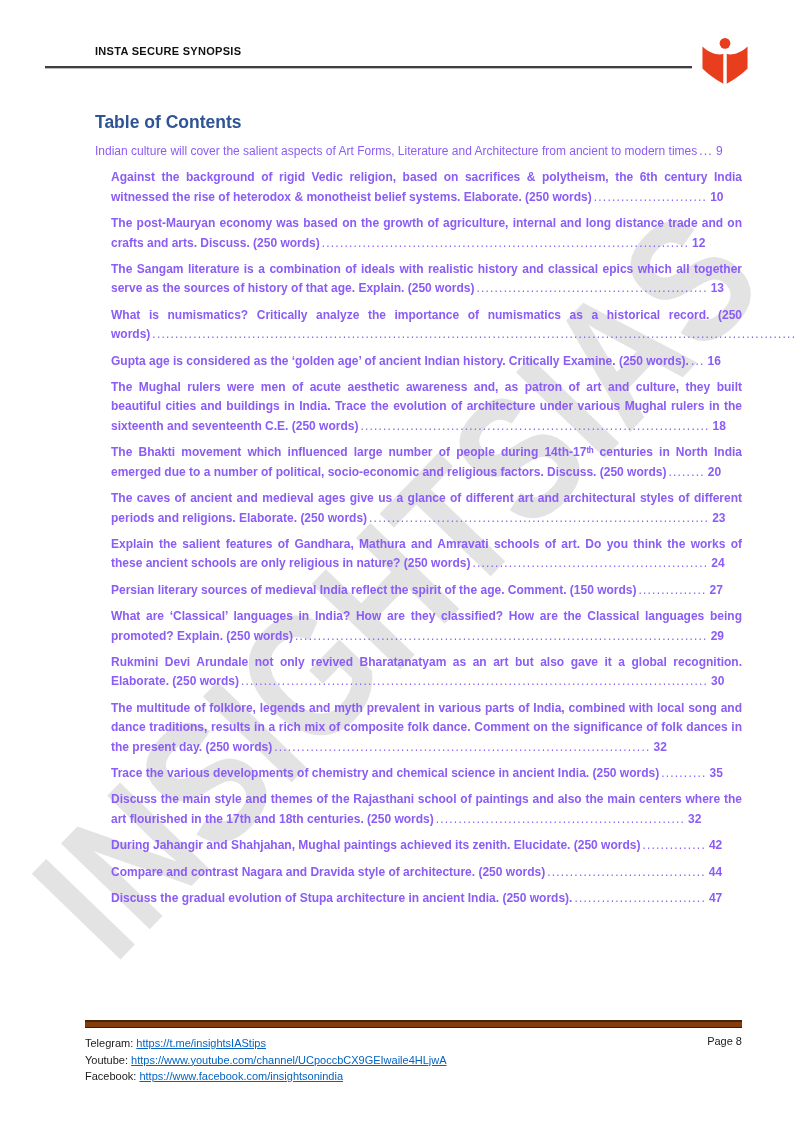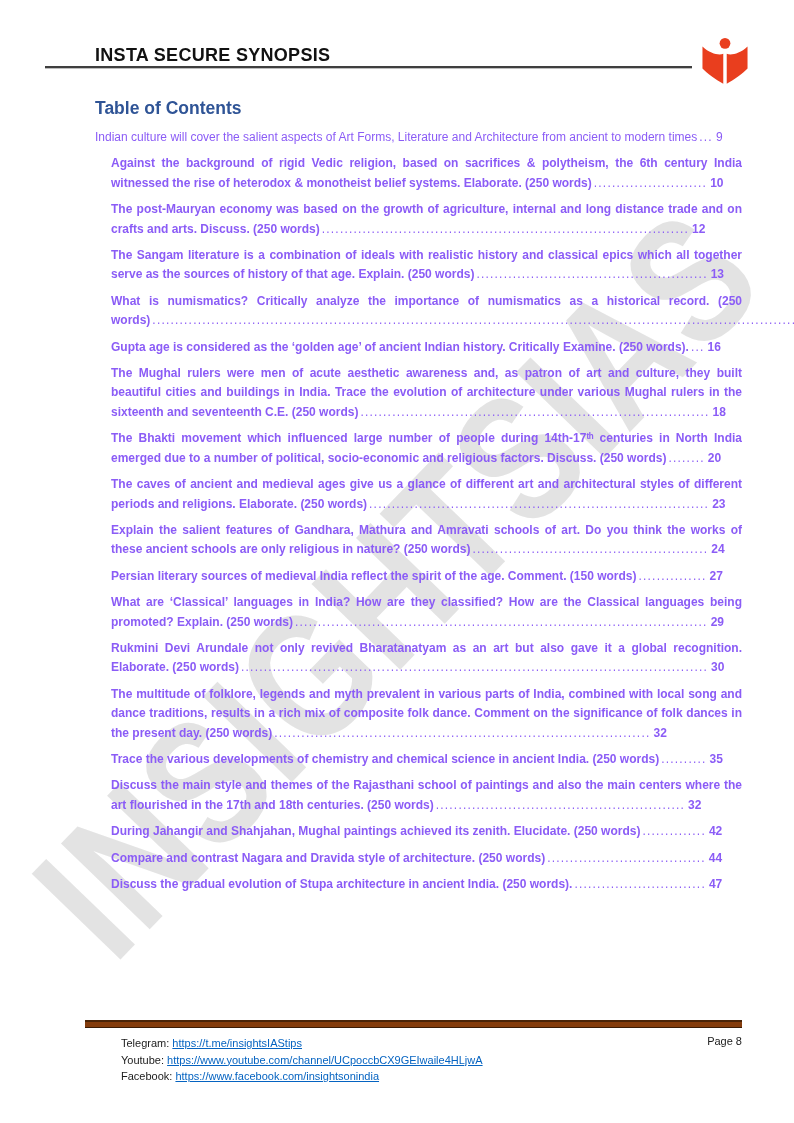--- a/index.html
+++ b/index.html
@@ -23,37 +23,37 @@
     color: #cdcdcd;
     opacity: 0.55;
     white-space: nowrap;
     z-index: 0;
     user-select: none;
   }
   
   .header { position: absolute; top: 45px; left: 45px; right: 45px; z-index: 2; }
   .header-title {
     margin-left: 50px;
-    font-size: 18px;
+    font-size: 11px;
     font-weight: bold;
     letter-spacing: 0.3px;
     color: #111;
   }
   .header-rule {
     position: absolute;
     top: 21px; left: 0;
     width: 647px; height: 2px;
     background: #3f3f3f;
     box-shadow: 0 1px 0 #bdbdbd;
   }
   .logo { position: absolute; right: -2px; top: -10px; width: 52px; height: 54px; }
   
   .main { position: absolute; top: 96px; left: 95px; width: 647px; z-index: 1; }
   .toc-heading {
-    margin: 2px 0 9px 0;
+    margin: 16px 0 9px 0;
     font-size: 17.5px;
     font-weight: bold;
     color: #2F5496;
   }
   .toc-entry {
     margin: 0 0 7px 0;
     font-size: 12px;
     line-height: 19.4px;
     text-align: justify;
     color: #8b5cf6;
@@ -66,21 +66,21 @@
   .footer { position: absolute; left: 85px; right: 52px; top: 1020px; z-index: 2; }
   .footer-bar {
     height: 5px;
     background: #843C0C;
     border-top: 2px solid #4a2408;
     border-bottom: 1px solid #3b1c05;
     margin-bottom: 7px;
   }
   .footer-row { display: flex; justify-content: space-between; align-items: flex-start; }
   .footer-links { font-size: 11px; line-height: 16.5px; }
-  .link-label { color: #1b1b1b; margin-left: 36px; }
+  .link-label { color: #1b1b1b; }
   .footer-link { color: #0563C1; text-decoration: underline; margin-top: 21px; }
   .footer-page { font-size: 11px; color: #1b1b1b; }
 </style>
 </head>
 <body>
 
 <div class="page">
 
   <div class="watermark">INSIGHTSIAS</div>
 

